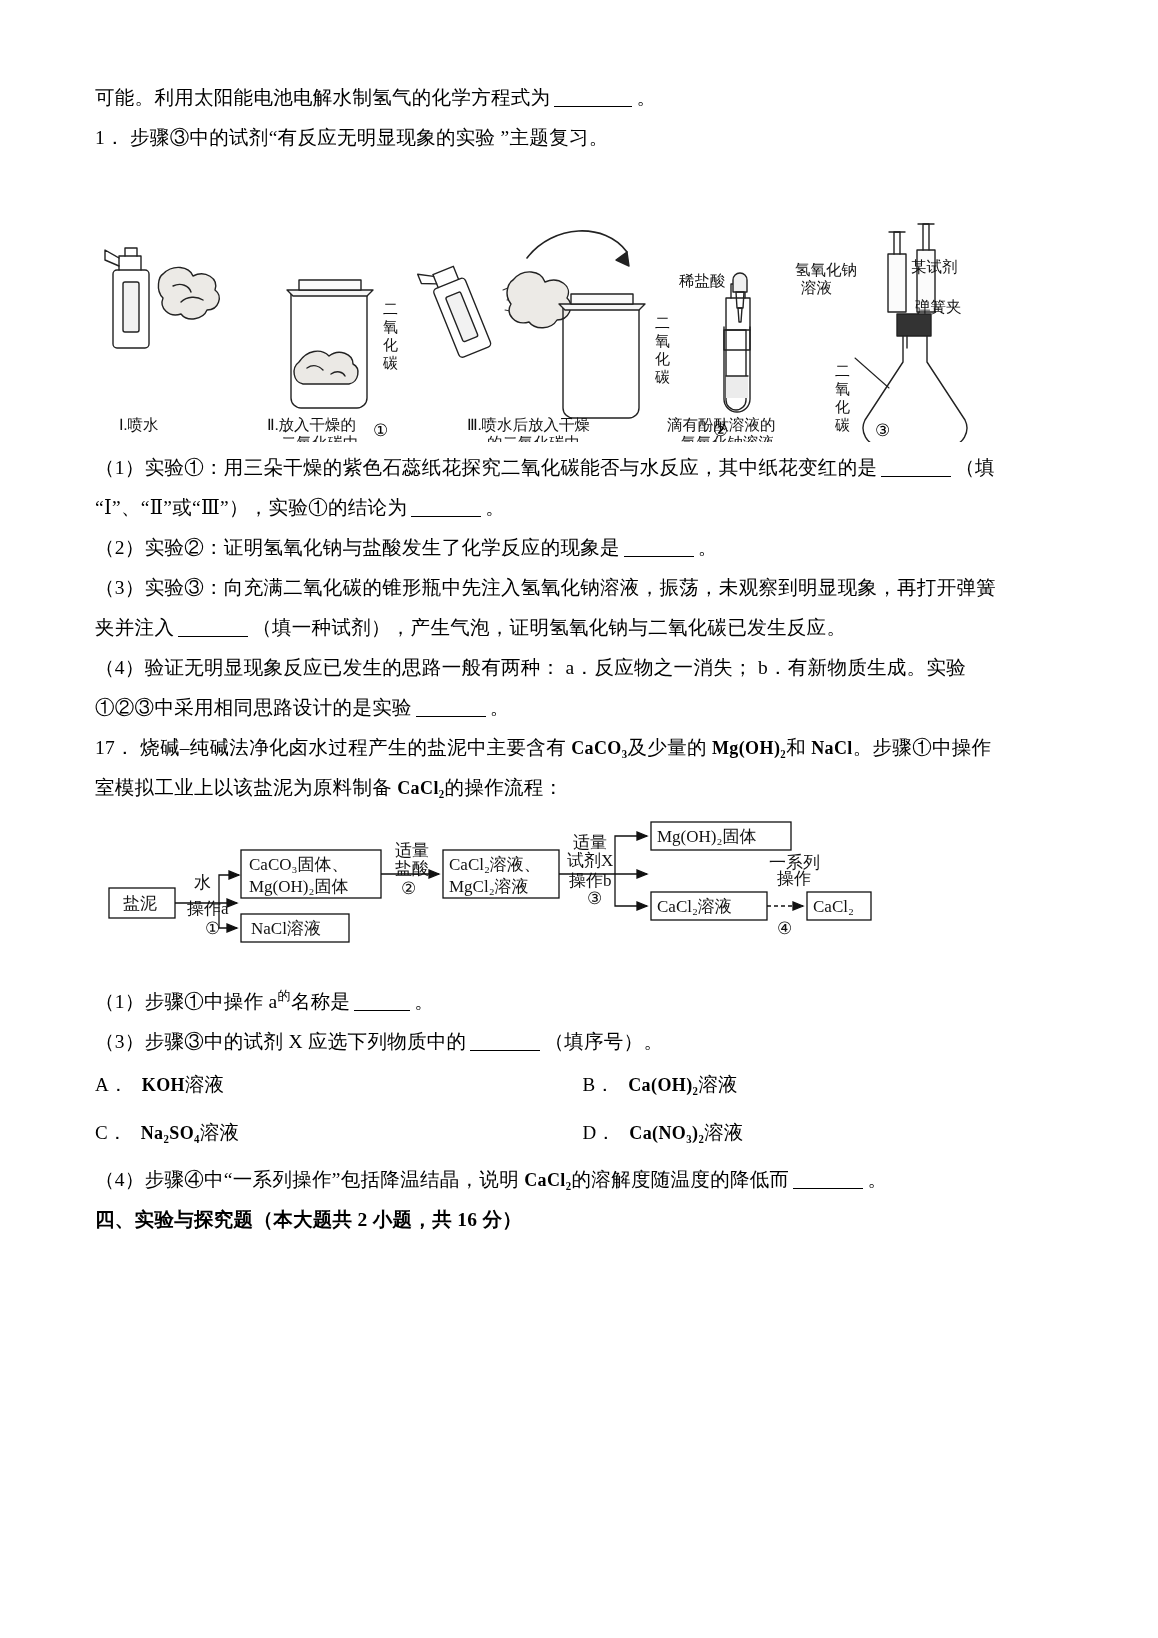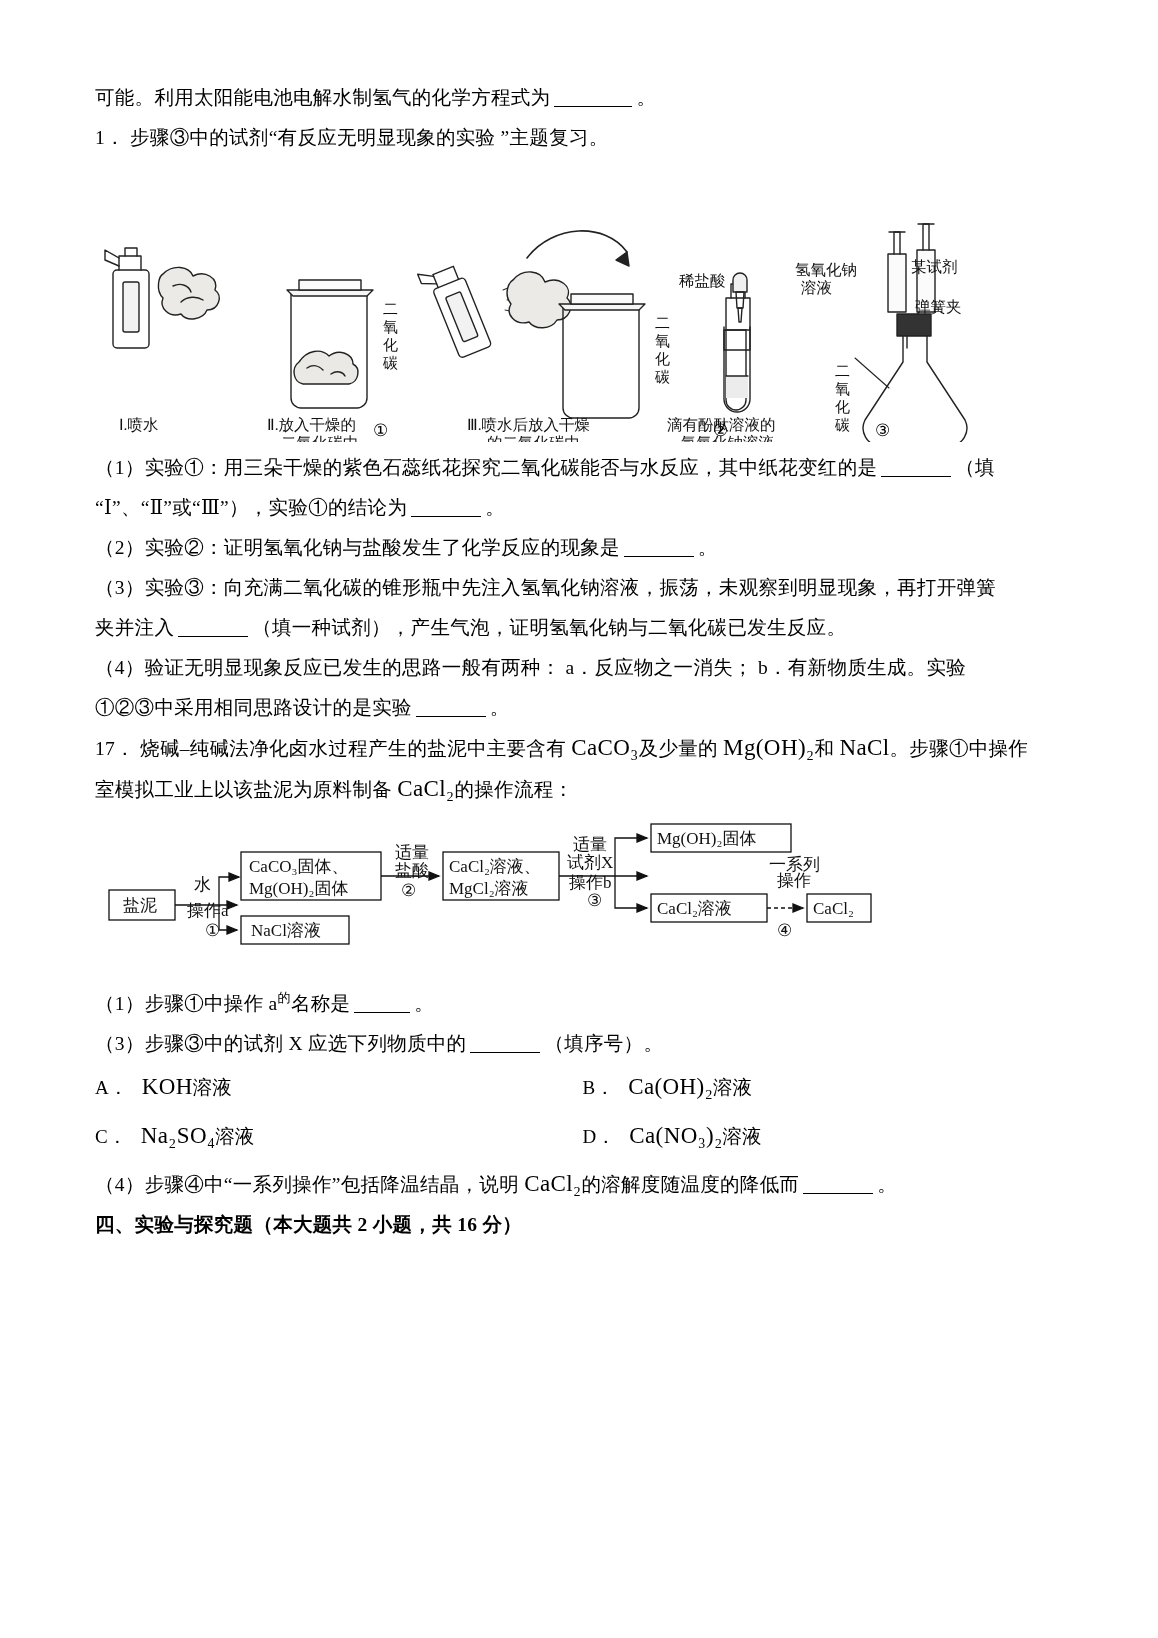--- a/index.html
+++ b/index.html
@@ -38,22 +38,22 @@
     display: inline-block;
     width: 70px;
     border-bottom: 1.2px solid #000;
     vertical-align: -3px;
     margin: 0 4px;
   }
   .fill.sm { width: 56px; }
   .fill.lg { width: 78px; }
   .chem {
     font-family: "Liberation Serif", "DejaVu Serif", serif;
-    font-weight: normal;
-    font-size: 23px;
+    font-weight: bold;
+    font-size: 18px;
     letter-spacing: 0.4px;
   }
   
   .fig1 {
     position: relative;
     height: 280px;
     width: 975px;
     margin: 4px 0 6px 0;
   }
   .fig1 svg { position: absolute; left: 0; top: 0; }

